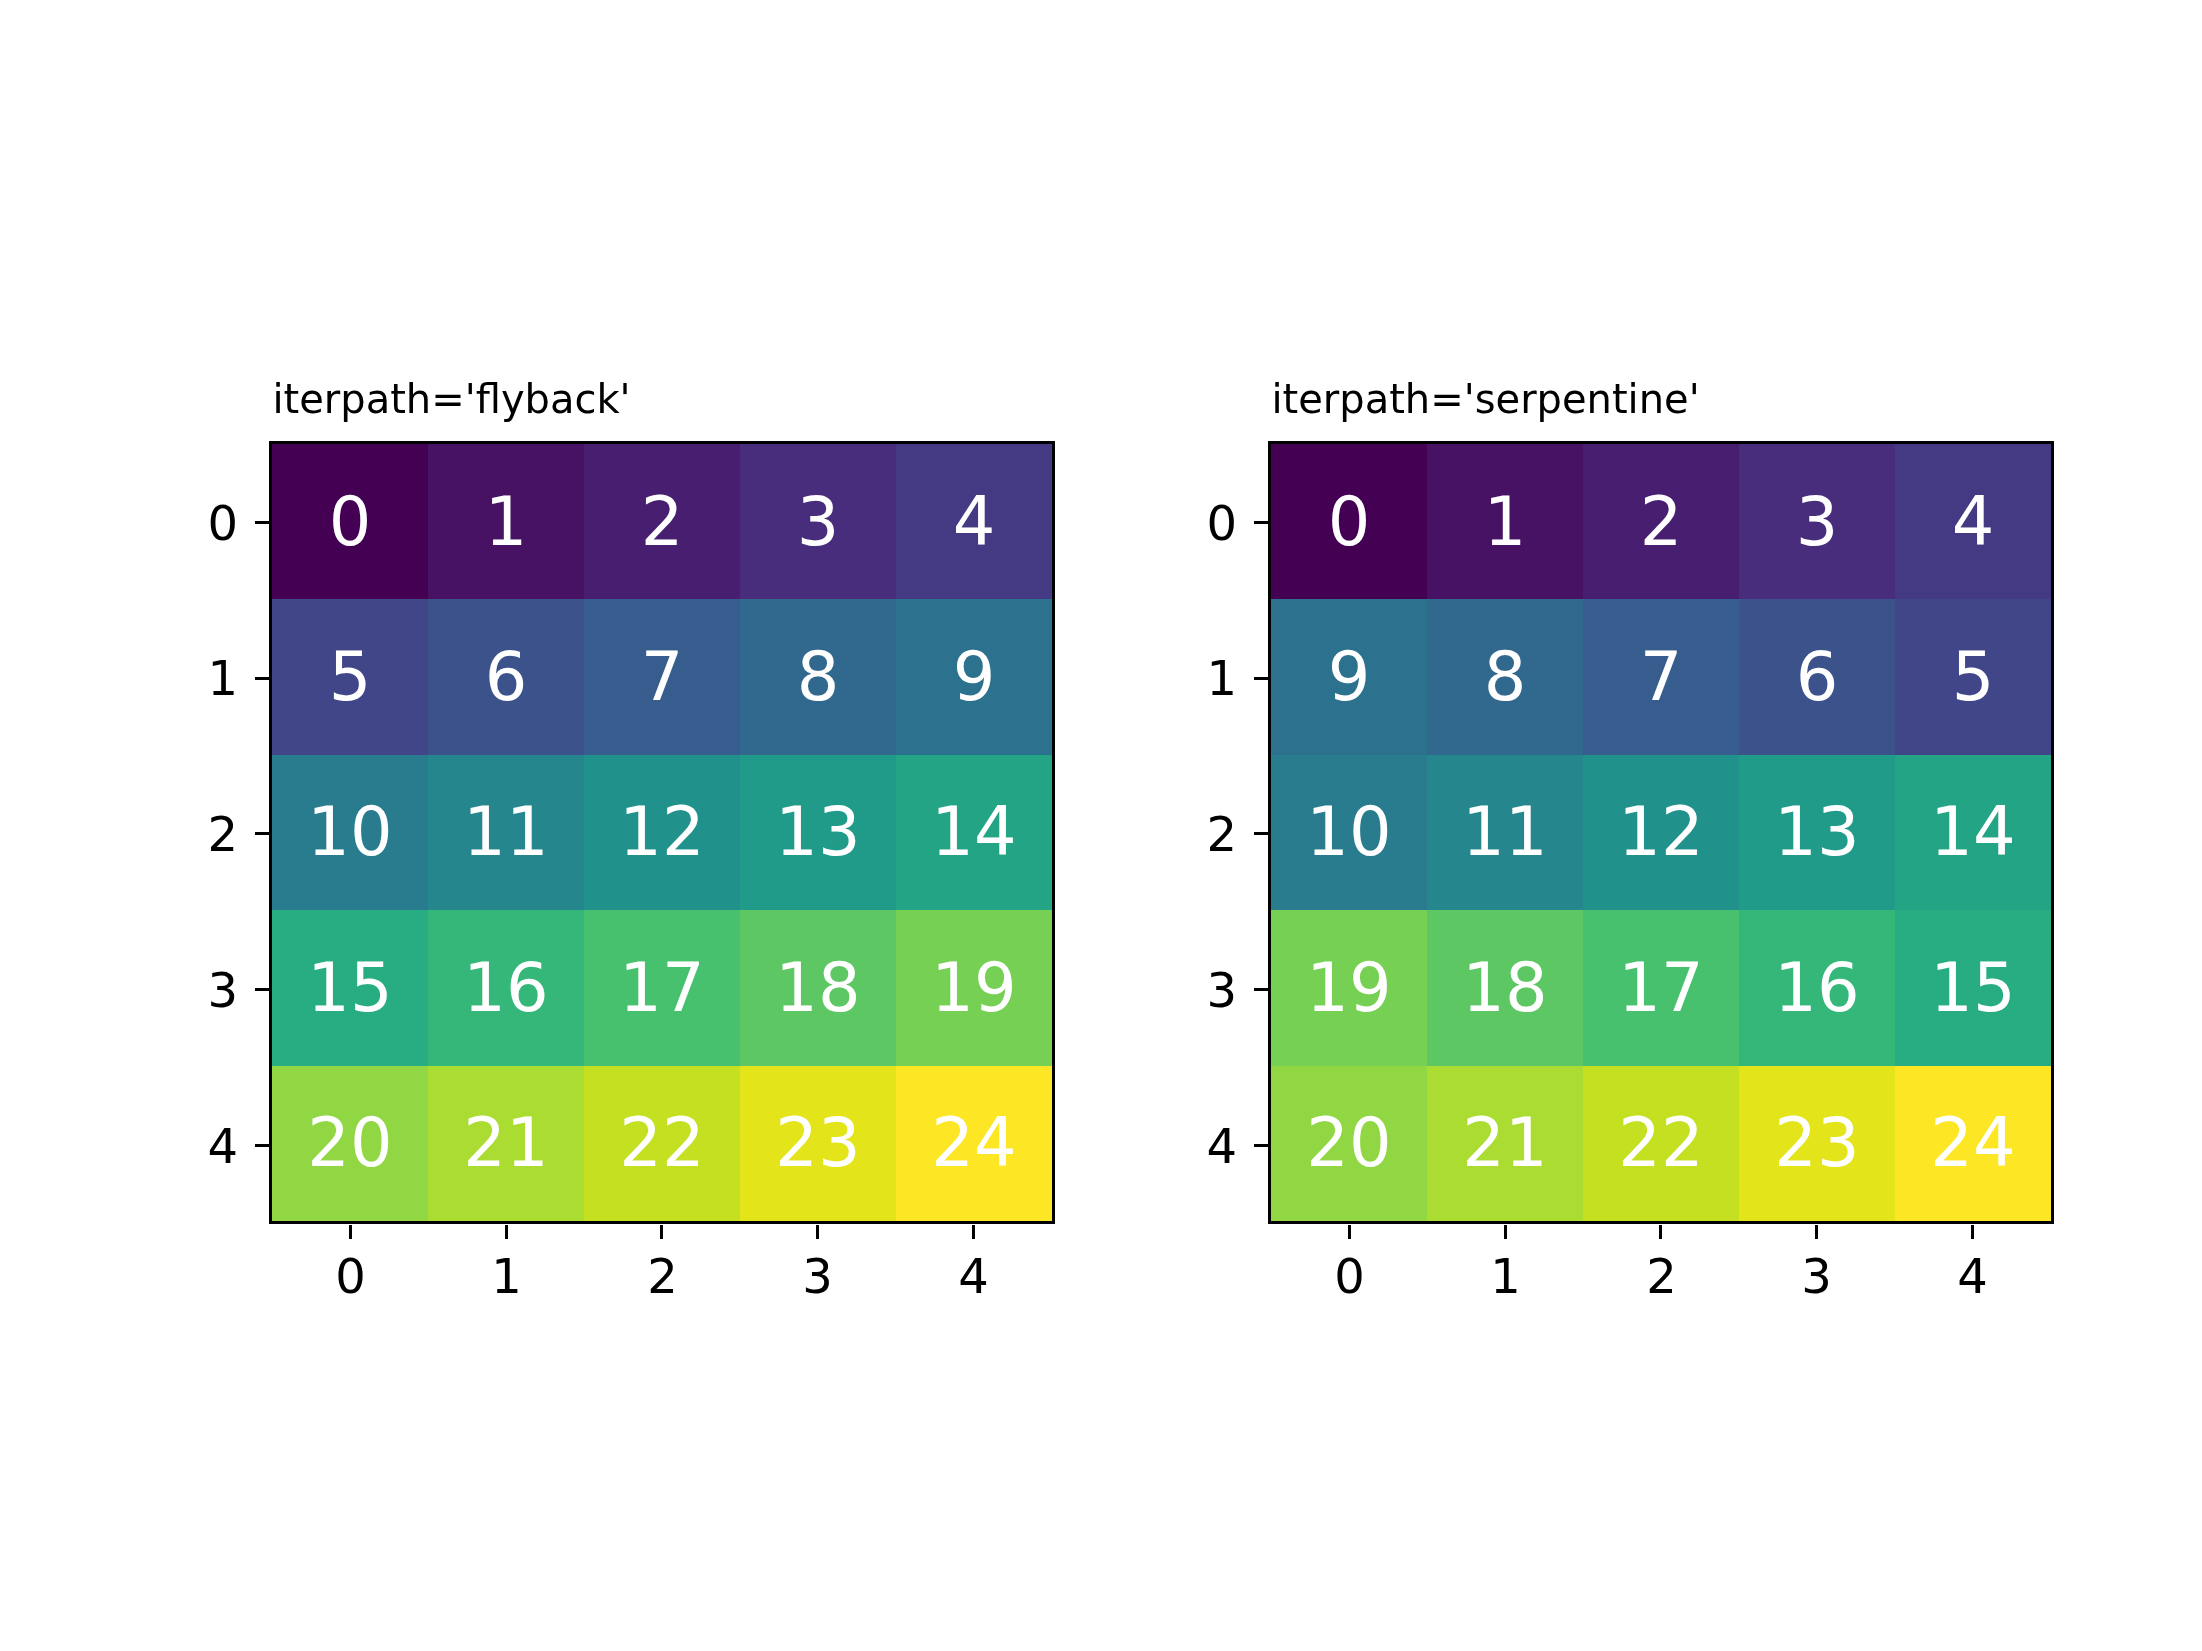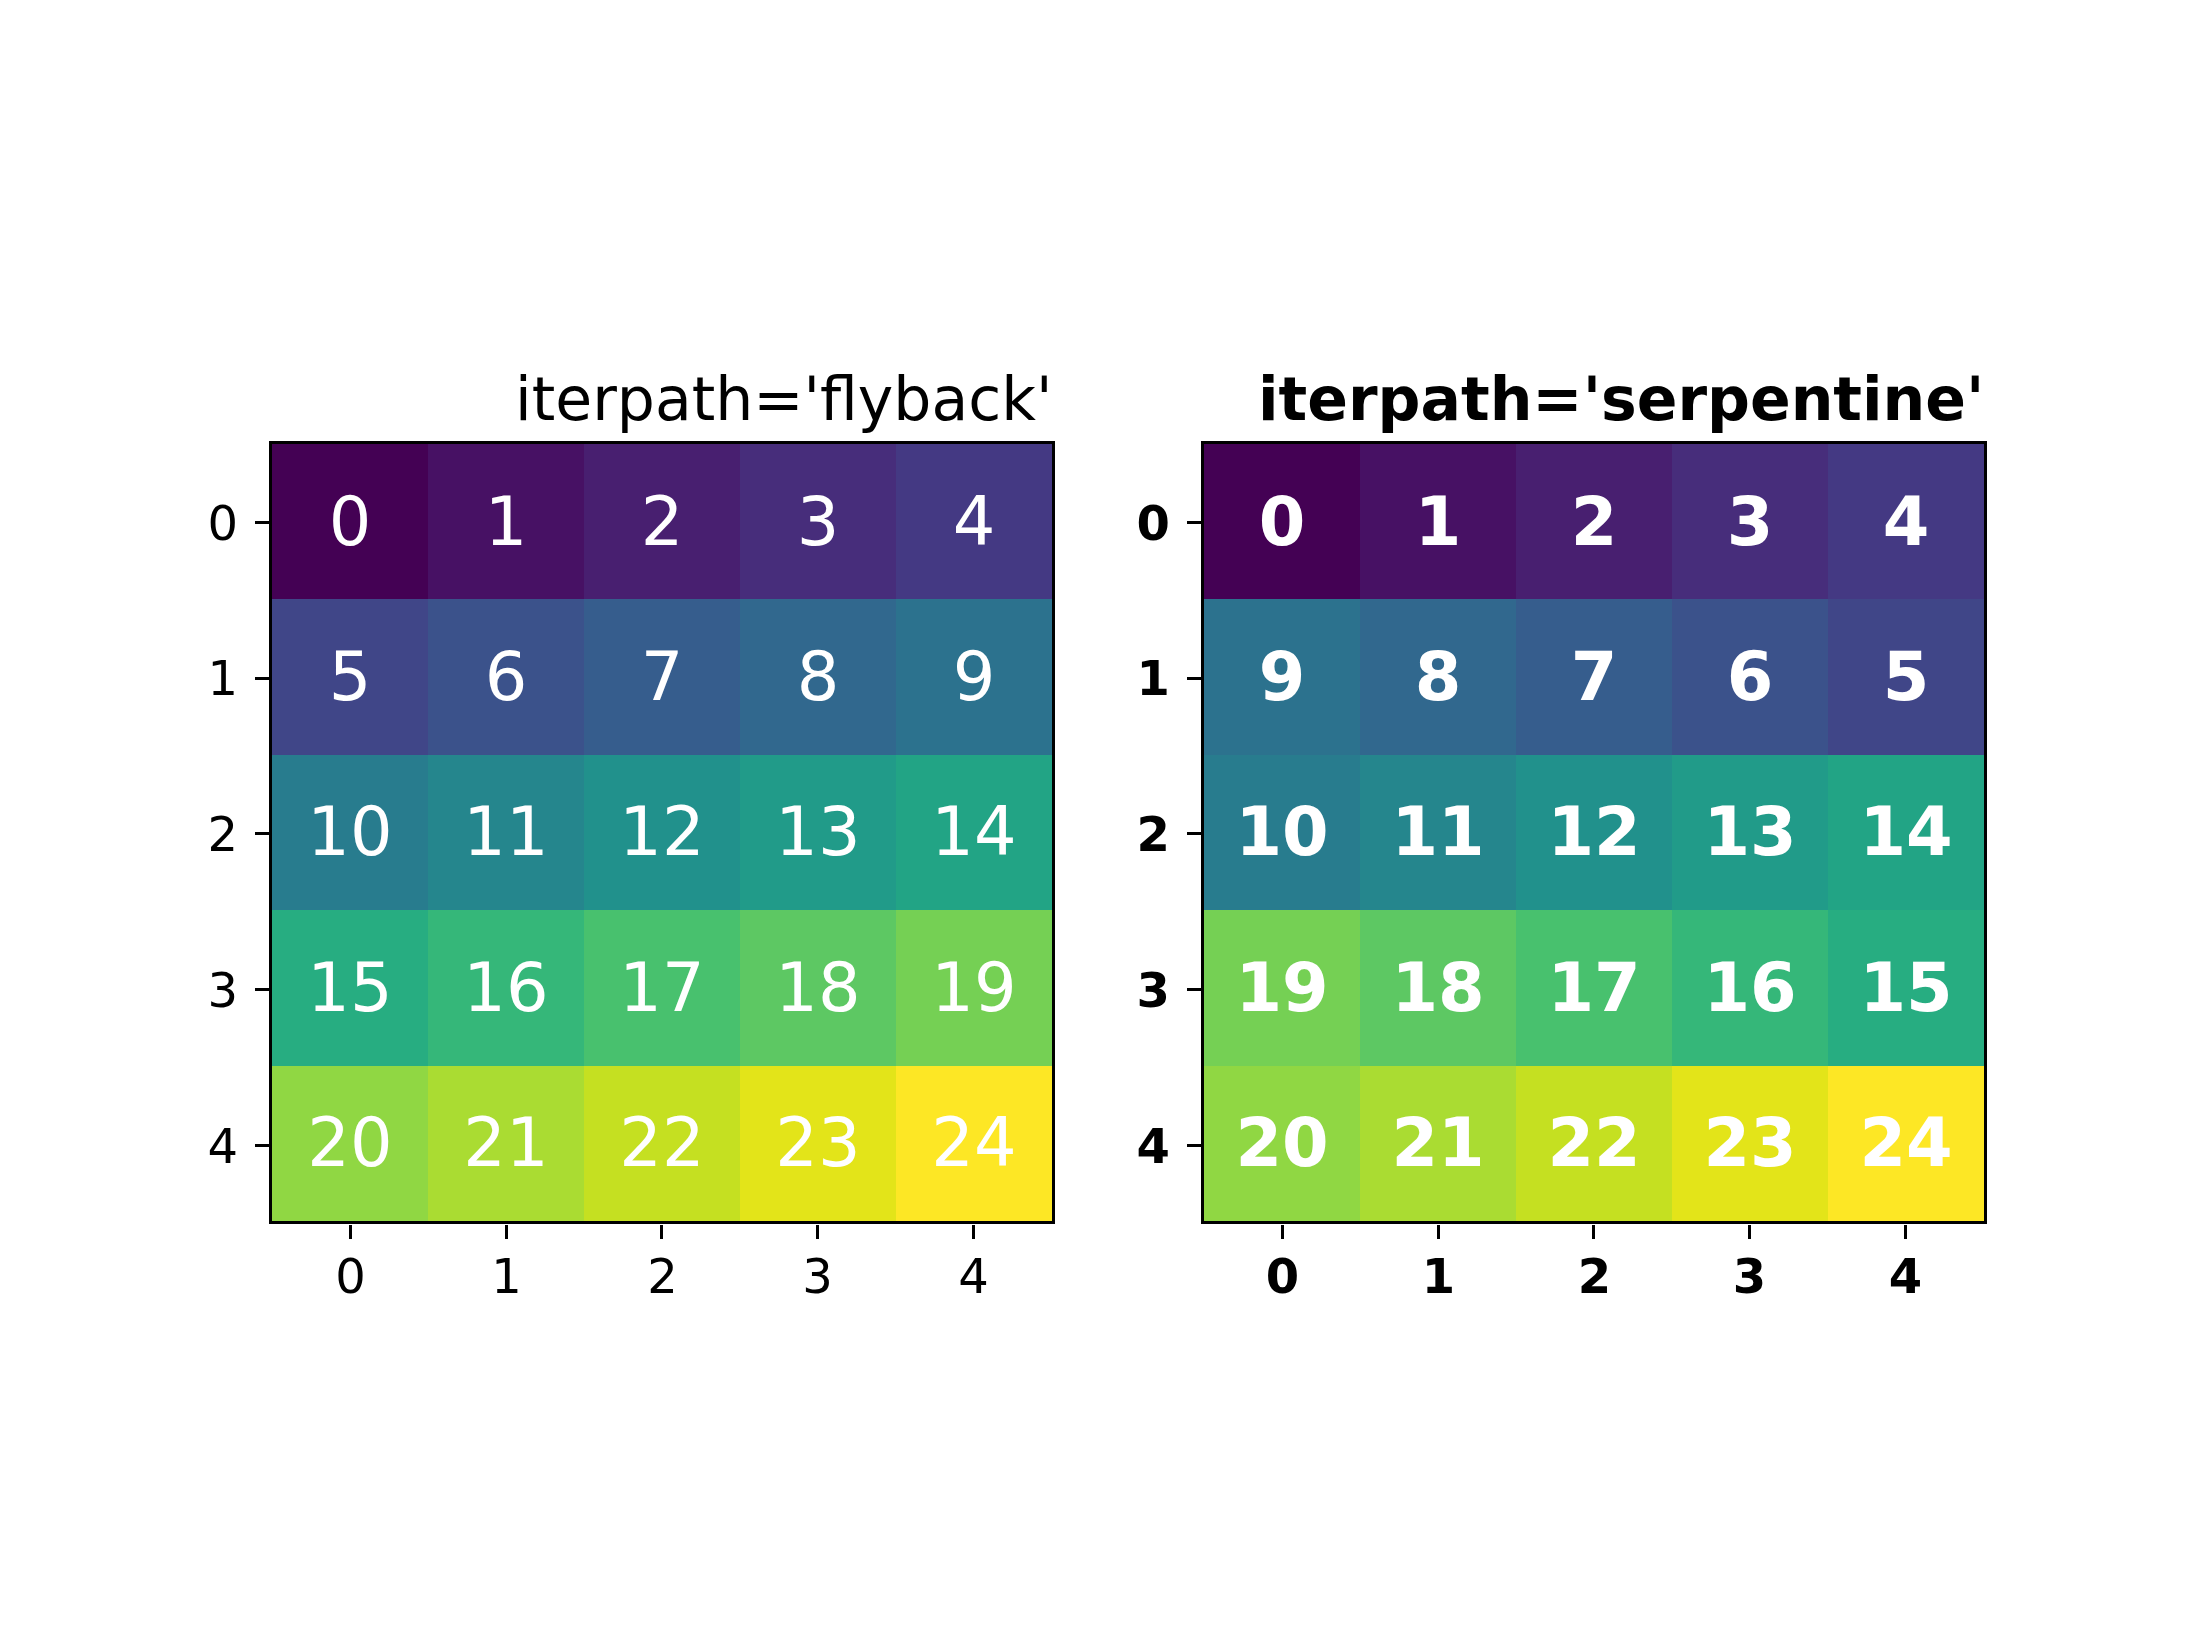--- a/index.html
+++ b/index.html
@@ -4,24 +4,24 @@
 <style>
   html,body{margin:0;padding:0;}
   body{
     width:2203px;height:1652px;background:#ffffff;
     font-family:"DejaVu Sans","Liberation Sans",sans-serif;
     position:relative;overflow:hidden;
   }
   .fig{position:absolute;left:0;top:0;width:2203px;height:1652px;background:#ffffff;}
   .panel{position:absolute;top:441px;width:786px;height:784px;}
   .panel.p0{left:269px;}
-  .panel.p1{left:1201px;font-weight:bold;}
+  .panel.p1{left:1268px;}
   .title{
     position:absolute;left:3.4px;top:-79px;width:780px;height:74px;
-    line-height:74px;text-align:right;font-size:60px;color:#000000;
+    line-height:74px;text-align:left;font-size:40px;color:#000000;
     white-space:nowrap;
   }
   .grid{
     position:absolute;left:0;top:0;width:780px;height:777px;
     border:3.4px solid #000000;
     display:grid;
     grid-template-columns:repeat(5,1fr);
     grid-template-rows:repeat(5,1fr);
   }
   .cell{

